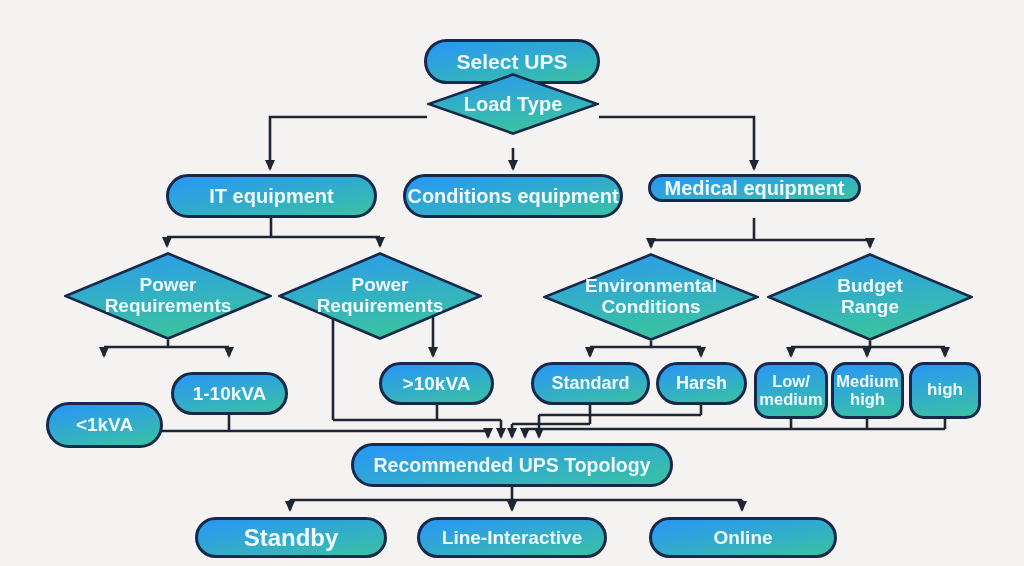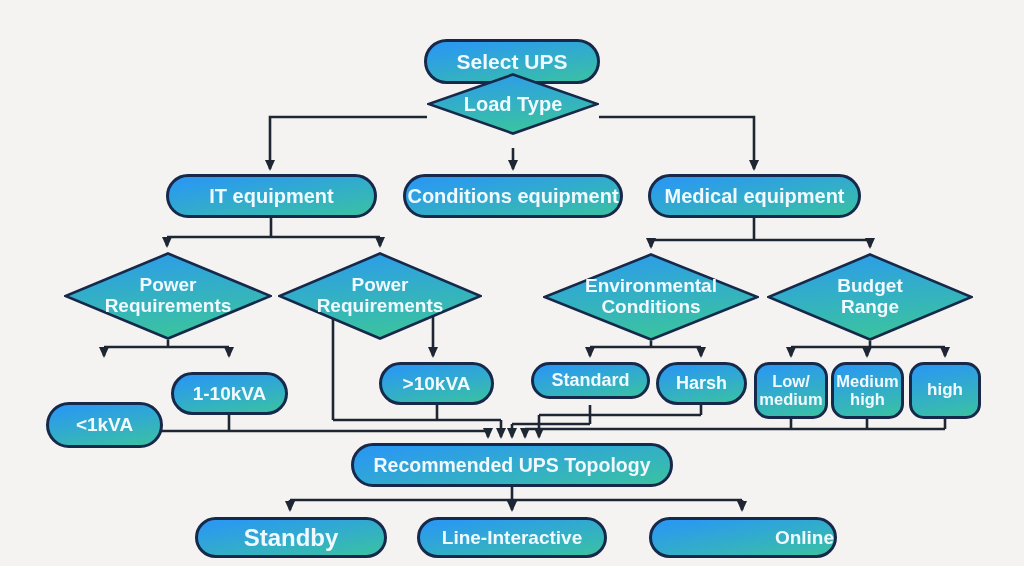--- a/index.html
+++ b/index.html
@@ -27,37 +27,37 @@
   }
   .diamond{background:transparent;border:none;}
   .diamond > svg{position:absolute;left:0;top:0;width:100%;height:100%;}
   .diamond .dlabel{position:relative;z-index:1;white-space:pre-line;line-height:1.1;}
 
   
   .n-select      {left:424px;top:16px;width:176px;height:45px;font-size:21px;margin-top:23px;}
   .n-load        {left:427px;top:73px;width:172px;height:62px;font-size:20px;}
   .n-it          {left:166px;top:174px;width:211px;height:44px;font-size:20px;}
   .n-industrial  {left:403px;top:174px;width:220px;height:44px;font-size:20px;}
-  .n-medical     {left:648px;top:174px;width:213px;height:44px;font-size:20px;text-align:right;}
+  .n-medical     {left:648px;top:174px;width:213px;height:28px;font-size:20px;text-align:right;}
   .n-pr1         {left:64px; top:252px;width:208px;height:88px;font-size:19px;}
   .n-pr2         {left:278px;top:252px;width:204px;height:88px;font-size:19px;}
   .n-env         {left:543px;top:253px;width:216px;height:88px;font-size:19px;}
   .n-budget      {left:767px;top:253px;width:206px;height:88px;font-size:19px;}
   .n-lt1kva      {left:46px; top:362px;width:117px;height:46px;font-size:19px;margin-top:40px;}
   .n-kva110      {left:171px;top:362px;width:117px;height:43px;font-size:19px;margin-top:10px;}
   .n-gt10kva     {left:379px;top:362px;width:115px;height:43px;font-size:19px;}
-  .n-standard    {left:531px;top:362px;width:119px;height:37px;font-size:18px;}
+  .n-standard    {left:531px;top:362px;width:119px;height:43px;font-size:18px;}
   .n-harsh       {left:656px;top:362px;width:91px; height:43px;font-size:18px;}
   .n-lowmed      {left:754px;top:362px;width:74px; height:57px;font-size:16.5px;}
   .n-medhigh     {left:831px;top:362px;width:73px; height:57px;font-size:16.5px;}
   .n-high        {left:909px;top:362px;width:72px; height:57px;font-size:17px;}
   .n-topology    {left:351px;top:443px;width:322px;height:44px;font-size:19.5px;}
   .n-standby     {left:195px;top:517px;width:192px;height:41px;font-size:24px;}
   .n-lineint     {left:417px;top:517px;width:190px;height:41px;font-size:19px;}
-  .n-online      {left:649px;top:517px;width:188px;height:41px;font-size:19px;justify-content:flex-end;}
+  .n-online      {left:649px;top:517px;width:188px;height:41px;font-size:19px;}
 </style>
 </head>
 <body>
 
 <div id="canvas">
 
   <svg class="edges" width="1024" height="566" viewBox="0 0 1024 566">
     <defs>
       <marker id="arr" markerUnits="userSpaceOnUse" markerWidth="14" markerHeight="12" refX="9" refY="5" orient="auto">
         <path d="M0,0 L11,5 L0,10 Z" fill="#1d2632"></path>

